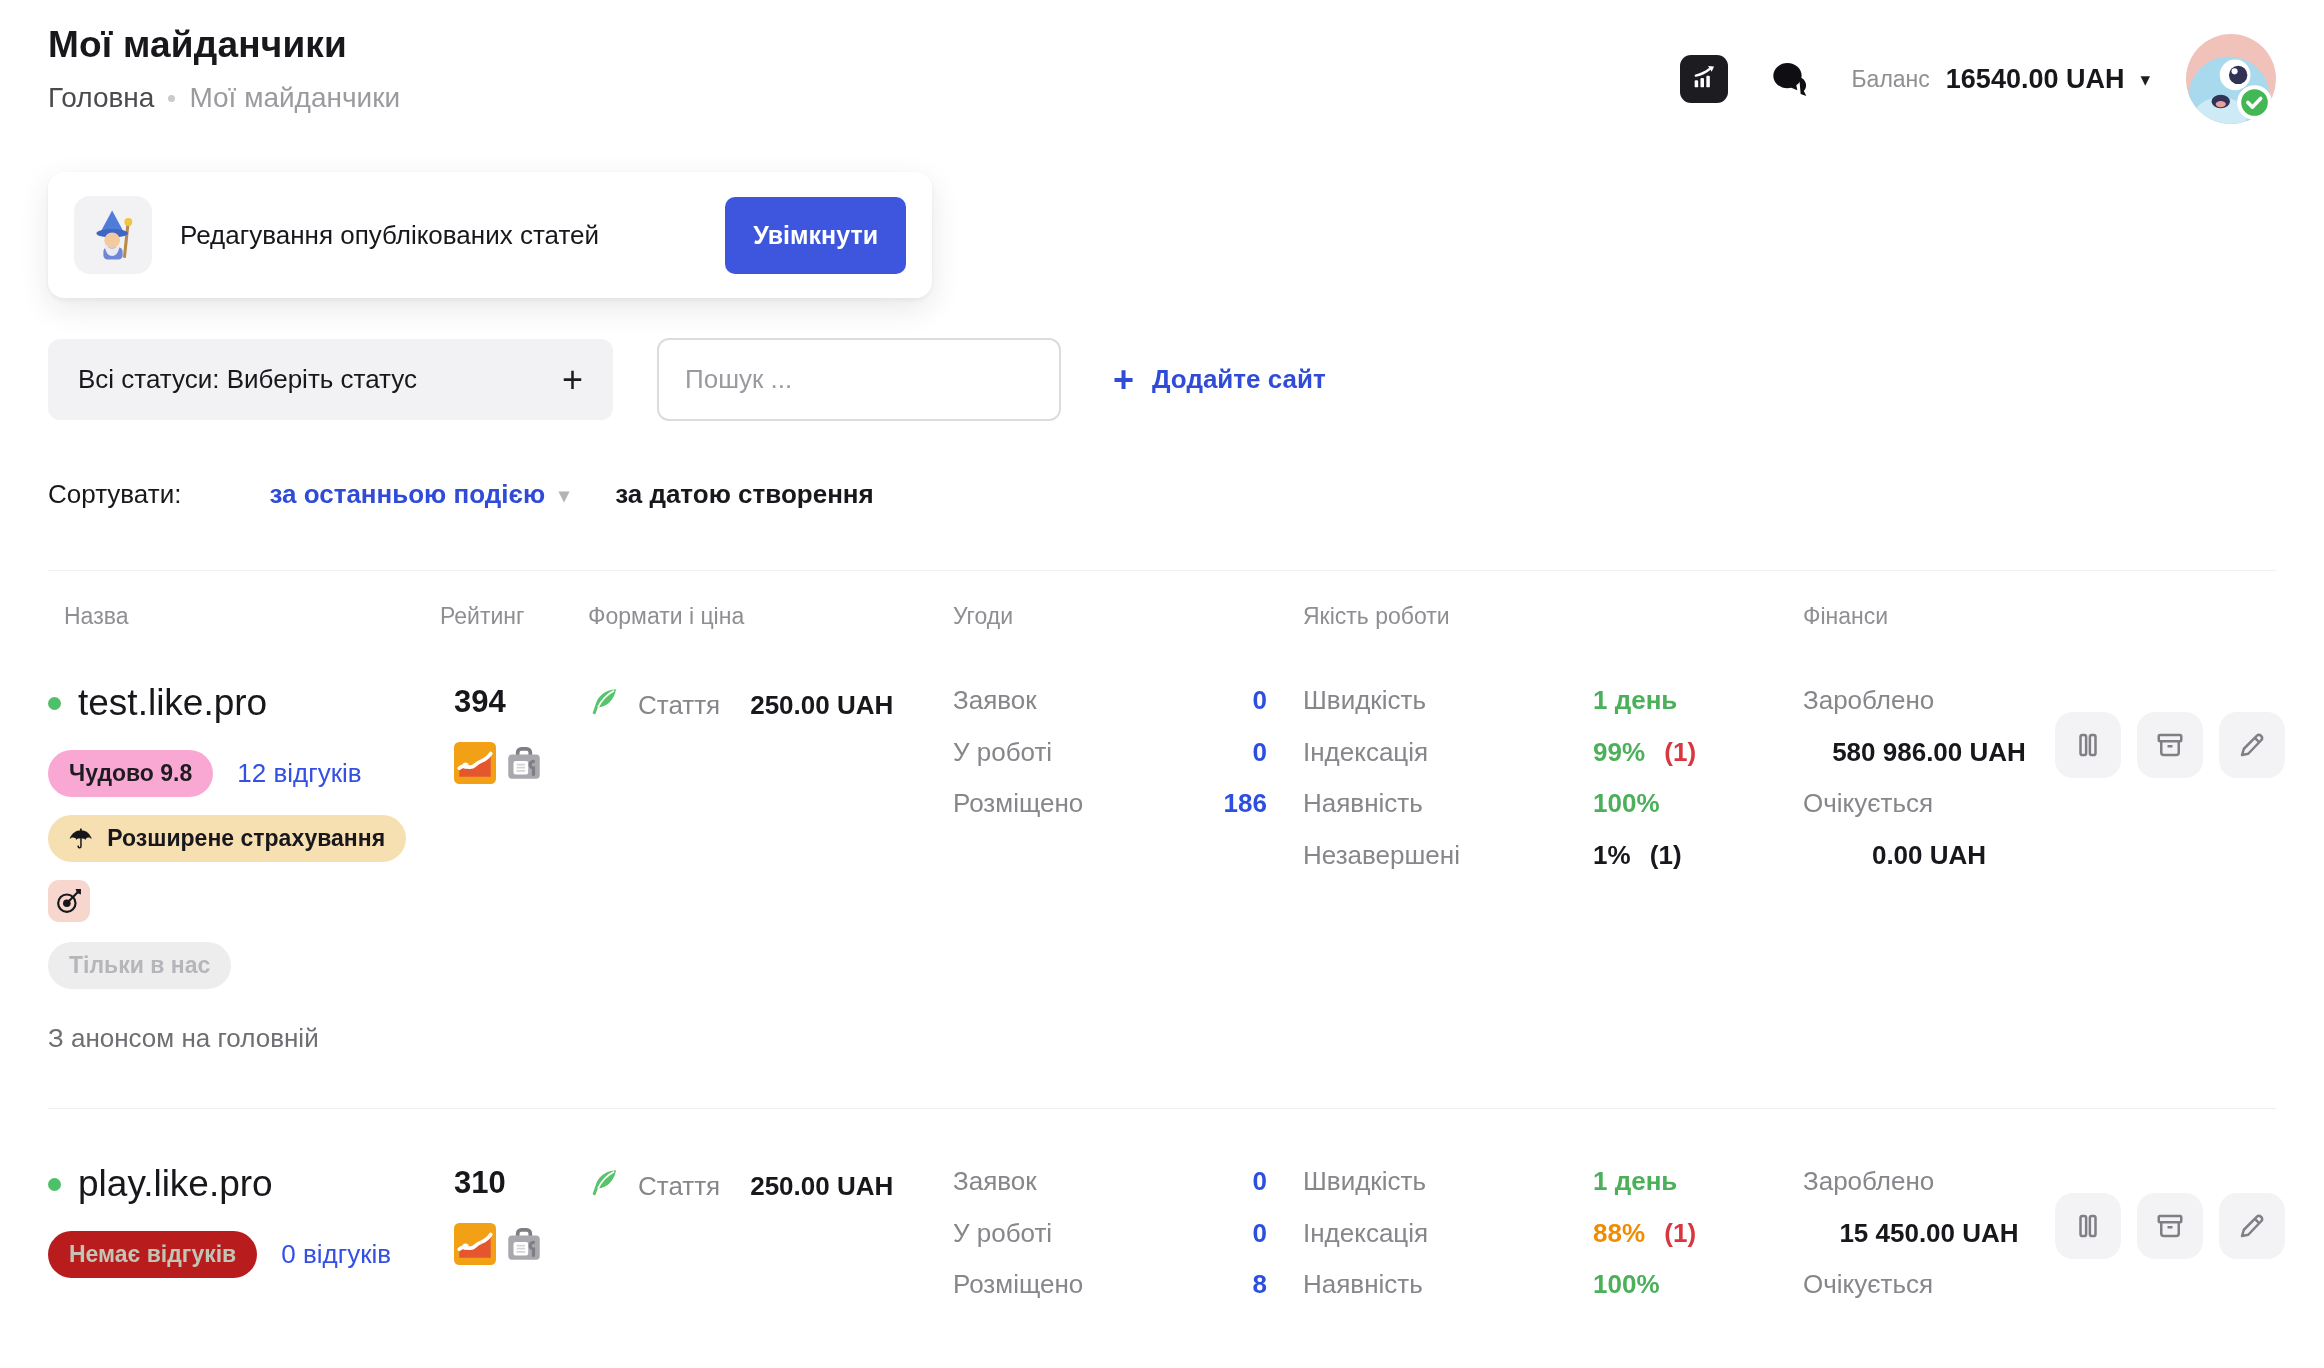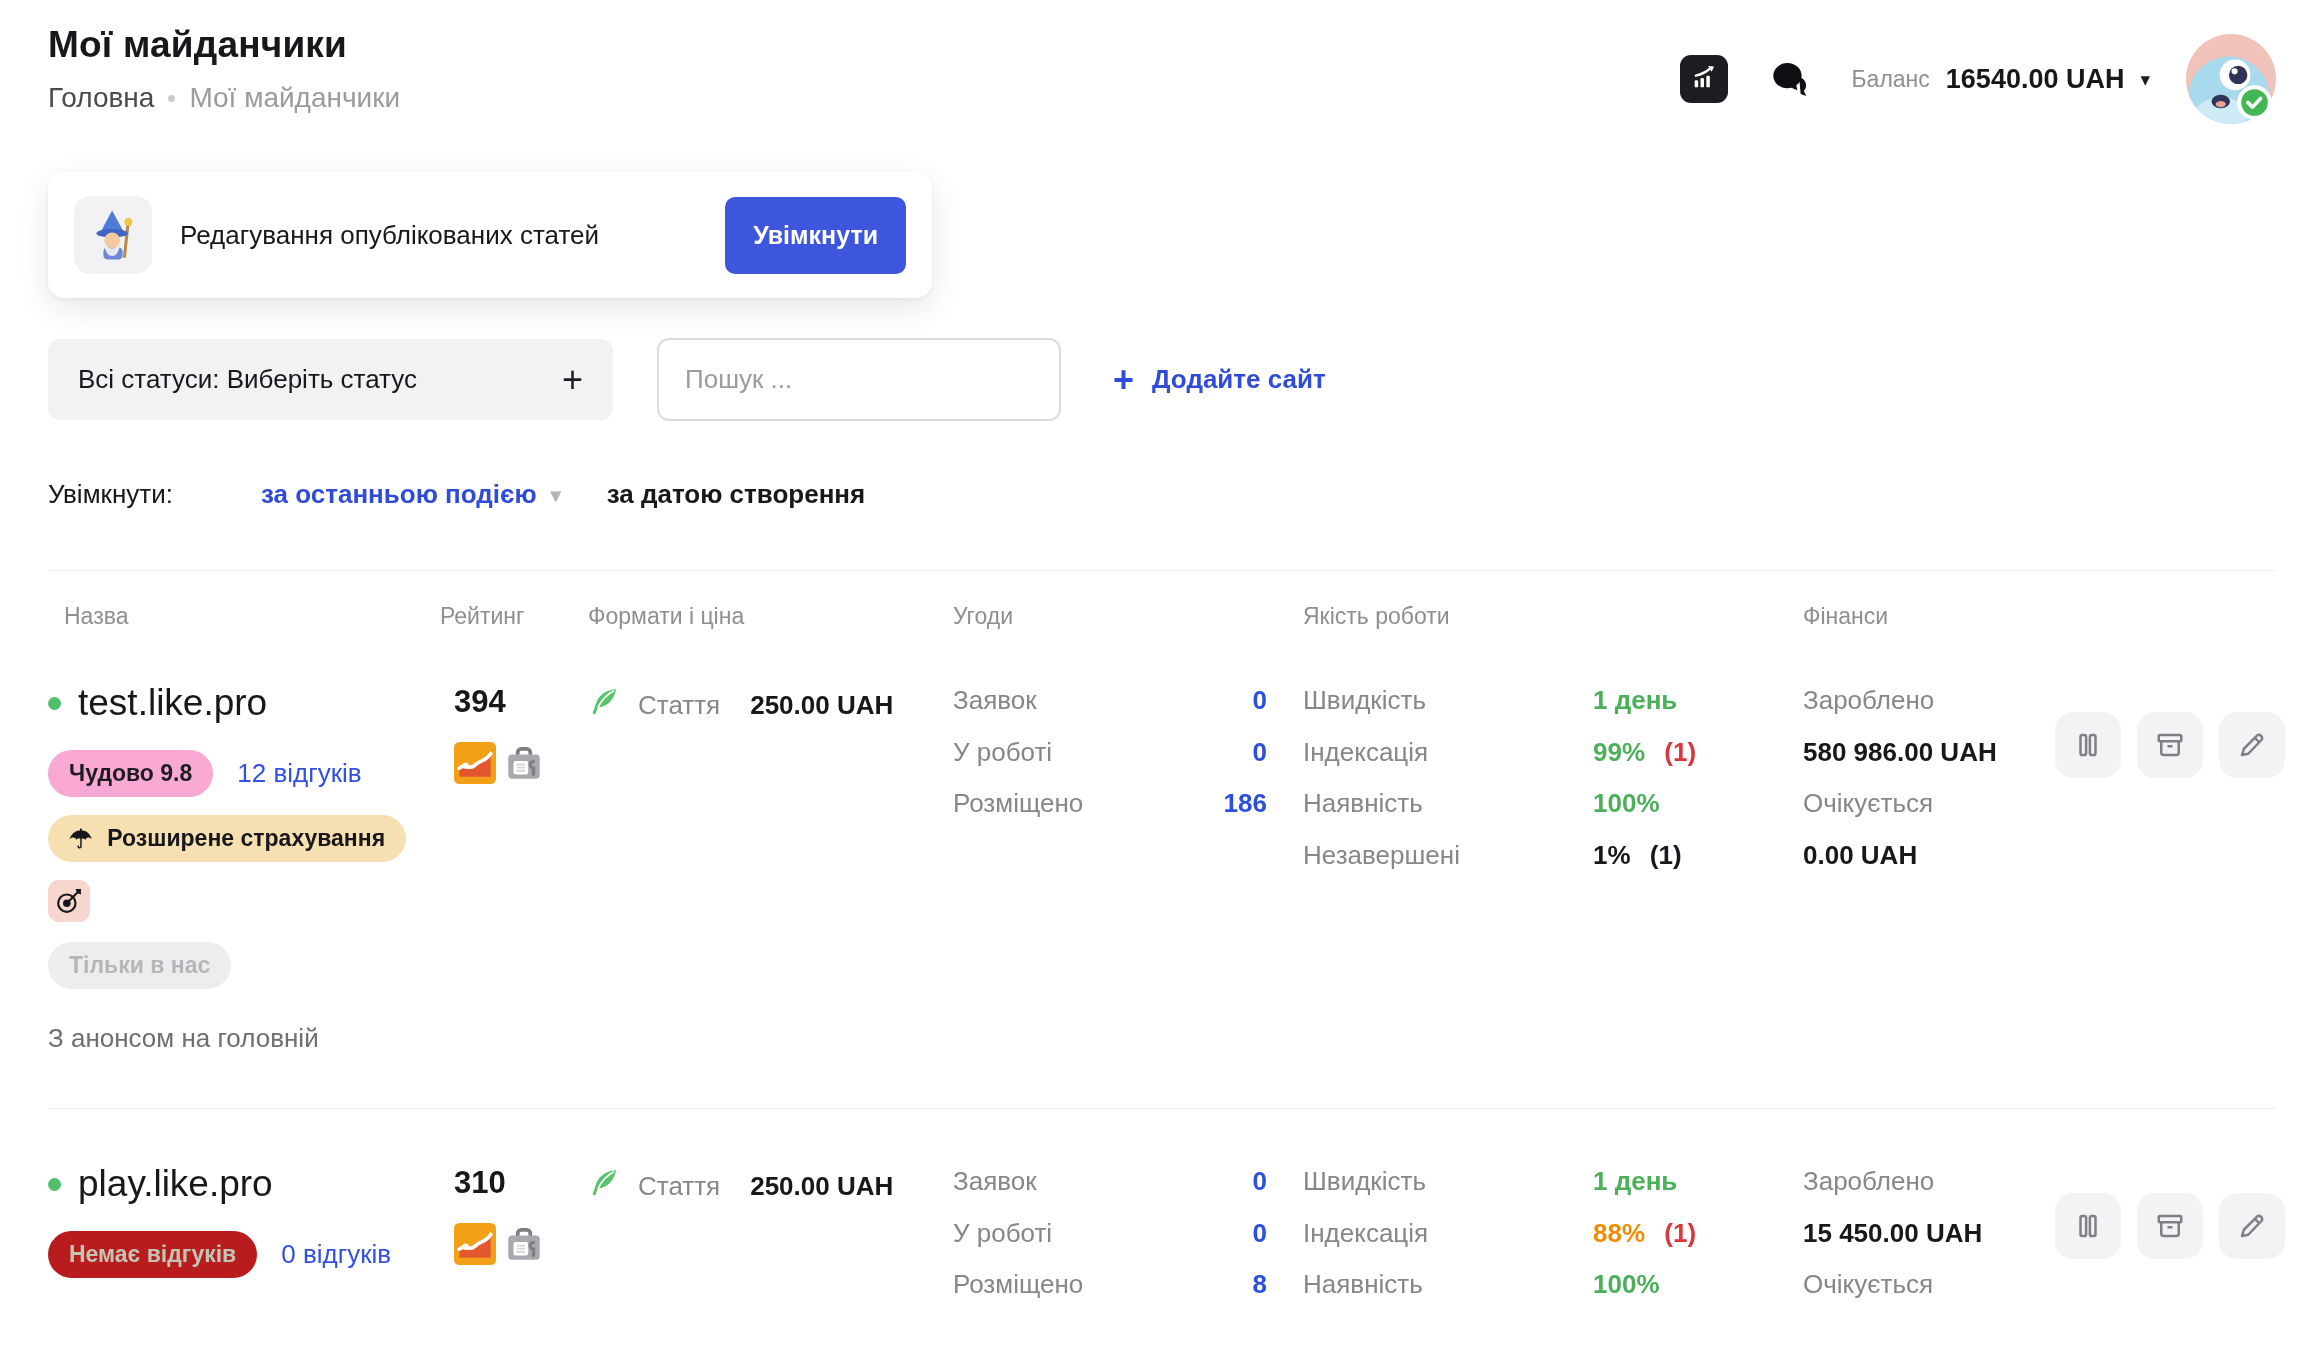--- a/index.html
+++ b/index.html
@@ -103,21 +103,21 @@
   .cell-quality { padding-top:8px; }
   .q-row { display:grid; grid-template-columns:290px auto; font-size:26px; margin-bottom:23px; line-height:1.1; }
   .q-label { color:#86868b; }
   .q-value { font-weight:700; }
   .green { color:#4cb05a; } .orange { color:#f08c00; } .red { color:#d9363e; } .dark { color:#17171c; }
   .note { margin-left:12px; font-weight:700; }
 
   
   .cell-finance { padding-top:8px; }
   .f-label { color:#86868b; font-size:26px; margin-bottom:23px; line-height:1.1; }
-  .f-value { font-size:26px; font-weight:700; margin-bottom:23px; line-height:1.1; }
+  .f-value { font-size:26px; font-weight:700; margin-bottom:23px; line-height:1.1;text-align:center; }
 
   
   .actions { display:flex; gap:16px; margin-top:34px; }
   .action-btn { width:66px; height:66px; border-radius:18px; background:#f3f3f5; border:none;
     display:flex; align-items:center; justify-content:center; cursor:pointer; }
 </style>
 </head>
 <body>
 
 <div class="page">
@@ -206,21 +206,21 @@
       <span class="status-plus">+</span>
     </div>
     <input class="search-input" type="text" placeholder="Пошук ..." style="">
     <a class="add-site">
       <span class="add-plus">+</span>
       <span>Додайте сайт</span>
     </a>
   </section>
 
   <section class="sort-row">
-    <span class="sort-label">Увімкнути:</span>
+    <span class="sort-label">Сортувати:</span>
     <a class="sort-active">
       <span>за останньою подією</span>
       <span class="sort-caret">▾</span>
     </a>
     <a class="sort-inactive">за датою створення</a>
   </section>
 
   <section class="table">
     <div class="thead grid">
       <span class="th-name">Назва</span>

